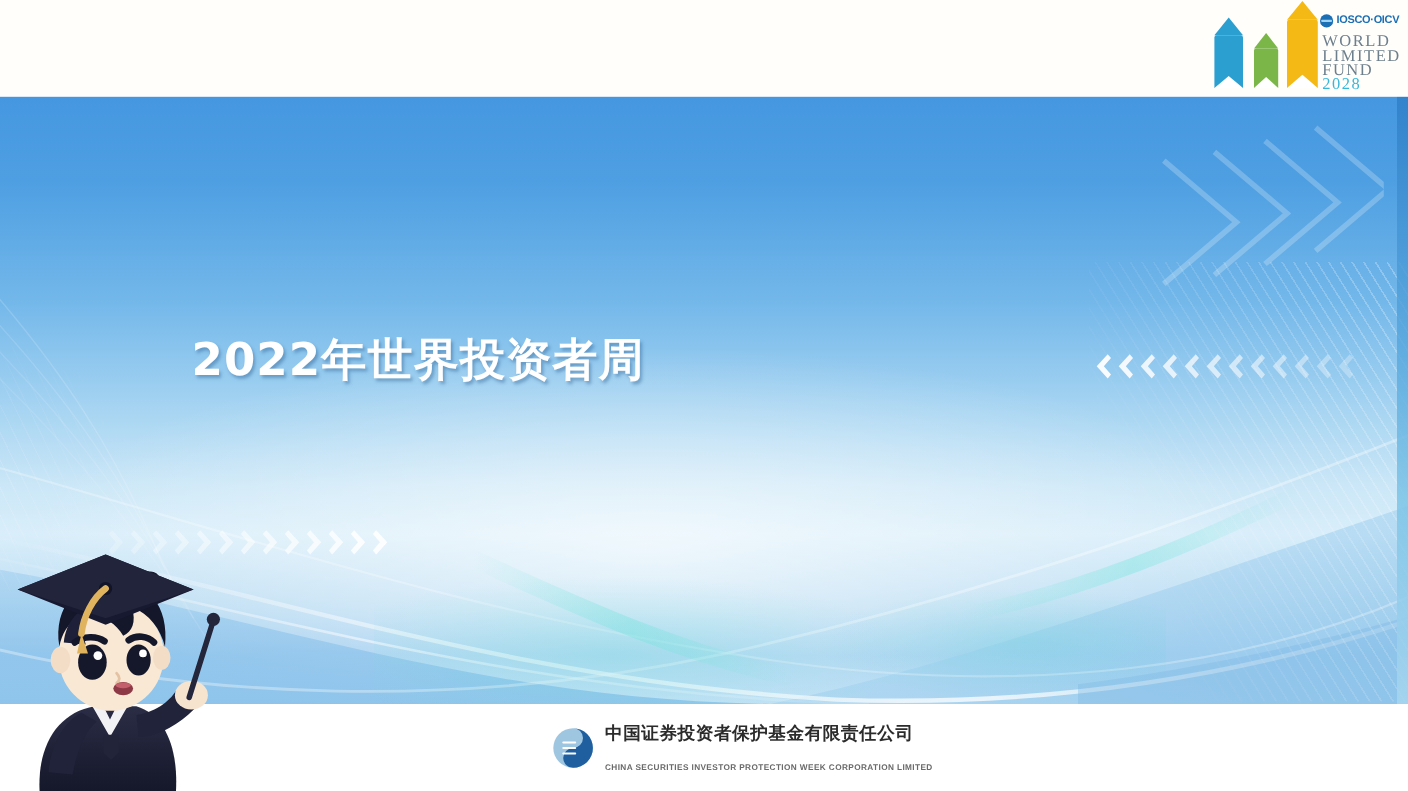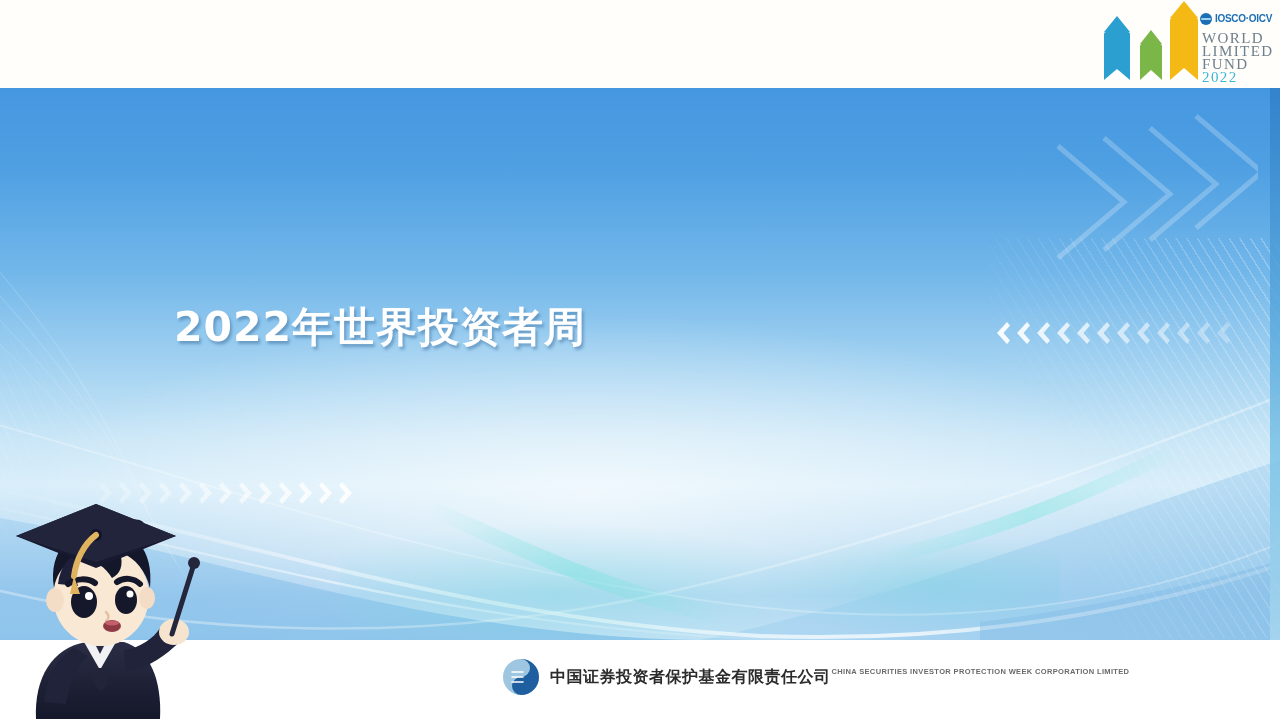--- a/index.html
+++ b/index.html
@@ -167,21 +167,21 @@
 
   
   #footer{
     position:absolute;left:0;top:640px;width:1280px;height:79px;background:#ffffff;
   }
   #sipf{
     position:absolute;left:501px;top:17px;
     display:flex;align-items:center;gap:9px;
   }
   #sipf-mark{width:40px;height:40px;flex:0 0 auto;}
-  #sipf-words{display:flex;flex-direction:row;gap:1px;}
+  #sipf-words{display:flex;flex-direction:column;gap:15px;}
   #sipf-cn{
     font-size:16px;font-weight:bold;color:#2b2b2b;letter-spacing:.5px;
     white-space:nowrap;font-family:"DejaVu Sans","Liberation Sans",sans-serif;
   }
   #sipf-en{
     font-size:7.5px;font-weight:bold;color:#6a6a6a;letter-spacing:.35px;
     white-space:nowrap;font-family:"Liberation Sans",sans-serif;
   }
 
   
@@ -209,21 +209,21 @@
     <div id="iosco-badge">
       <div id="iosco-globe"></div>
       <div id="iosco-text">IOSCO·OICV</div>
     </div>
 
     <div id="wiw-words">
       <div class="wiw-line">WORLD</div>
       <div class="wiw-line">LIMITED</div>
       <div class="wiw-line">
         <span>FUND</span>
-        <span class="wiw-year">2022</span>
+        <span class="wiw-year">2028</span>
       </div>
     </div>
 
   </div>
 </div>
 
 <div id="banner">
 
   <div id="wash"></div>
 

